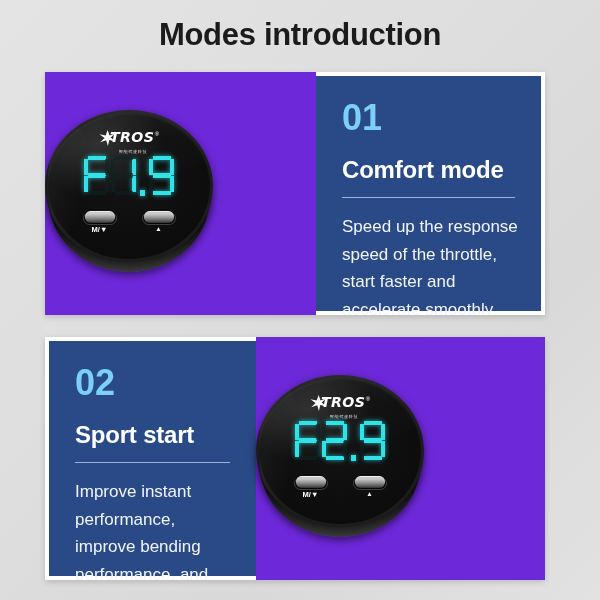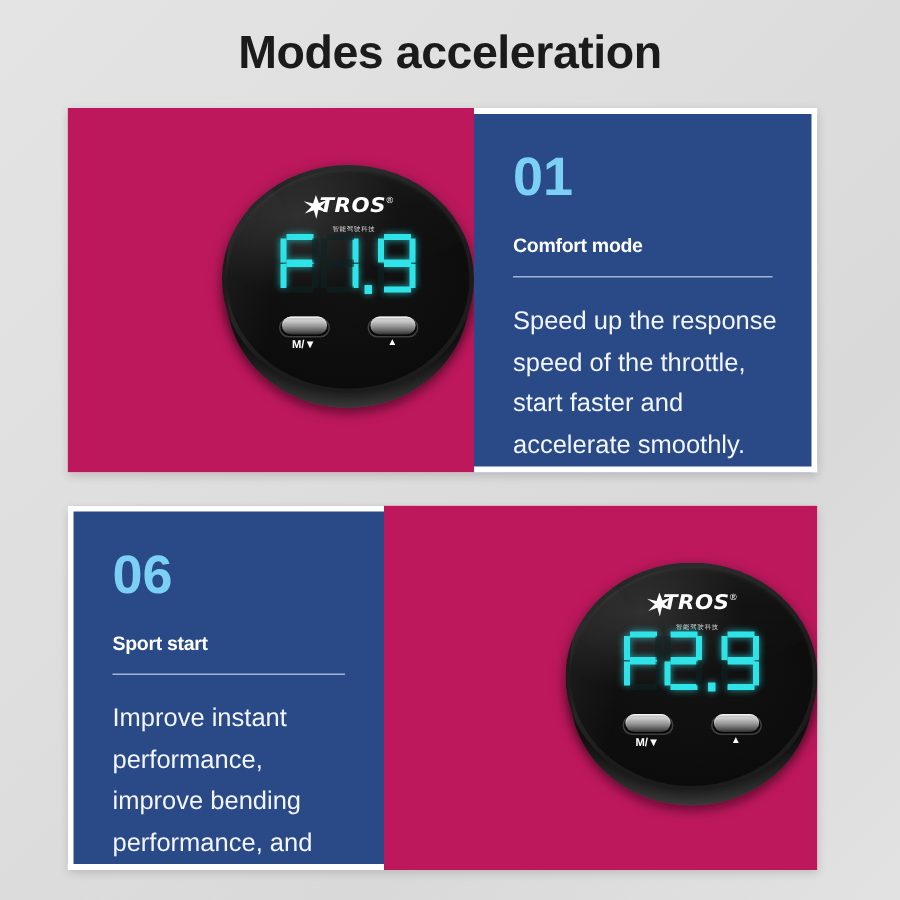--- a/index.html
+++ b/index.html
@@ -52,24 +52,24 @@
     display: flex;
   }
 
   .half {
     position: relative;
     height: 100%;
     box-sizing: border-box;
   }
 
   .white-half {
-    background: #be185d;
+    background: #6d28d9;
     display: flex;
     align-items: center;
-    justify-content: flex-end;
+    justify-content: flex-start;
   }
 
   .blue-half {
     background: #294a87;
     box-sizing: border-box;
     padding: 18px 22px 0 22px;
   }
   .blue-half.inset-r { border: 4px solid #ffffff; border-left: none; }
   .blue-half.inset-l { border: 4px solid #ffffff; border-right: none; }
 
@@ -82,21 +82,21 @@
 
   .step-number {
     font-size: 36px;
     font-weight: bold;
     color: #7cd0f5;
     line-height: 1;
     margin: 6px 0 0 4px;
     letter-spacing: 0px;
   }
   .mode-title {
-    font-size: 13px;
+    font-size: 24px;
     font-weight: bold;
     color: #ffffff;
     margin: 20px 0 0 4px;
     letter-spacing: -0.2px;
   }
   .rule {
     height: 1px;
     background: #9fb4d6;
     margin: 13px 4px 0 4px;
   }
@@ -302,21 +302,21 @@
     line-height: 1;
     white-space: nowrap;
   }
   .btn-label.small-arrow { font-size: 6.5px; }
 </style>
 </head>
 <body>
 
 <div class="page">
 
-  <div class="page-title">Modes acceleration</div>
+  <div class="page-title">Modes introduction</div>
 
   <div class="panel" id="panel-1">
     <div class="panel-inner">
 
       <div class="half white-half">
         <div class="device-wrap">
           <div class="device-side"></div>
           <div class="device-body">
             <div class="device-gloss"></div>
             <div class="device-gloss-left"></div>
@@ -393,21 +393,21 @@
         <div class="mode-desc">Speed up the response speed of the throttle, start faster and accelerate smoothly.</div>
       </div>
 
     </div>
   </div>
 
   <div class="panel" id="panel-2">
     <div class="panel-inner">
 
       <div class="half blue-half inset-l">
-        <div class="step-number">06</div>
+        <div class="step-number">02</div>
         <div class="mode-title">Sport start</div>
         <div class="rule"></div>
         <div class="mode-desc">Improve instant performance, improve bending performance, and greatly improve acceleration.</div>
       </div>
 
       <div class="half white-half">
         <div class="device-wrap">
           <div class="device-side"></div>
           <div class="device-body">
             <div class="device-gloss"></div>

